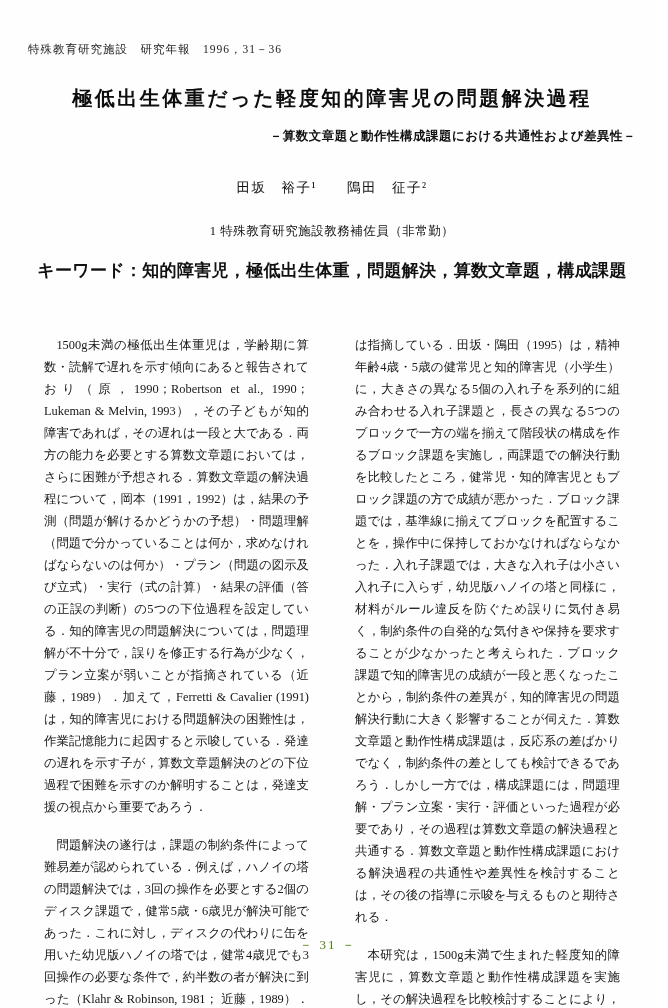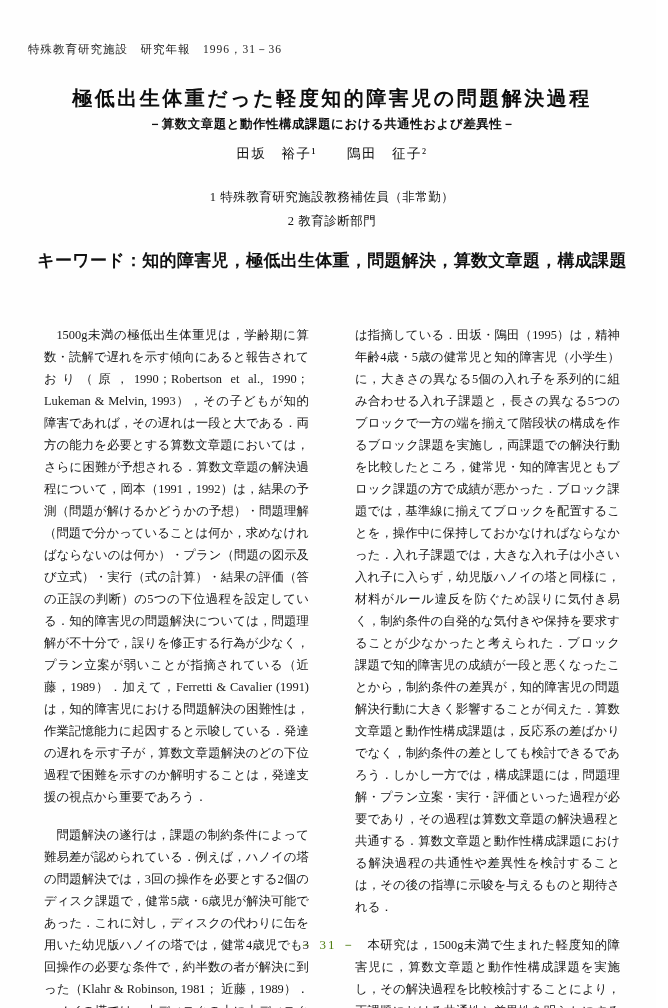--- a/index.html
+++ b/index.html
@@ -21,29 +21,29 @@
   .title {
     margin-top:28px;
     text-align:center;
     font-size:20px;
     font-weight:bold;
     letter-spacing:2.5px;
     color:#0d0d0d;
     font-family:"DejaVu Sans", sans-serif;
   }
   .subtitle {
-    margin-top:4px;
-    text-align:center;
+    margin-top:16px;
+    text-align:right;
     font-size:12.5px;
     font-weight:bold;
     letter-spacing:0.5px;
     font-family:"DejaVu Sans", sans-serif;
   }
   .authors {
-    margin-top:12px;
+    margin-top:34px;
     text-align:center;
     font-size:13.5px;
     letter-spacing:1.5px;
     font-weight:500;
   }
   .affiliations-wrap { margin-top:22px; text-align:center; }
   .affiliations {
     display:inline-block;
     text-align:center;
     font-size:12.5px;
@@ -101,21 +101,20 @@
 
   <h1 class="title">極低出生体重だった軽度知的障害児の問題解決過程</h1>
 
   <div class="subtitle">－算数文章題と動作性構成課題における共通性および差異性－</div>
 
   <div class="authors">田坂　裕子¹　　隝田　征子²</div>
 
   <div class="affiliations-wrap">
     <div class="affiliations">
       <div>1 特殊教育研究施設教務補佐員（非常勤）</div>
-      <div>2 教育診断部門</div>
     </div>
   </div>
 
   <div class="keywords">キーワード：知的障害児，極低出生体重，問題解決，算数文章題，構成課題</div>
 
   <div class="columns">
 
     <div class="col">
       <p class="para indent">1500g未満の極低出生体重児は，学齢期に算数・読解で遅れを示す傾向にあると報告されており（原，1990；Robertson et al., 1990； Lukeman &amp; Melvin, 1993），その子どもが知的障害であれば，その遅れは一段と大である．両方の能力を必要とする算数文章題においては，さらに困難が予想される．算数文章題の解決過程について，岡本（1991，1992）は，結果の予測（問題が解けるかどうかの予想）・問題理解（問題で分かっていることは何か，求めなければならないのは何か）・プラン（問題の図示及び立式）・実行（式の計算）・結果の評価（答の正誤の判断）の5つの下位過程を設定している．知的障害児の問題解決については，問題理解が不十分で，誤りを修正する行為が少なく，プラン立案が弱いことが指摘されている（近藤，1989）．加えて，Ferretti &amp; Cavalier (1991) は，知的障害児における問題解決の困難性は，作業記憶能力に起因すると示唆している．発達の遅れを示す子が，算数文章題解決のどの下位過程で困難を示すのか解明することは，発達支援の視点から重要であろう．</p>
       <p class="para indent">問題解決の遂行は，課題の制約条件によって難易差が認められている．例えば，ハノイの塔の問題解決では，3回の操作を必要とする2個のディスク課題で，健常5歳・6歳児が解決可能であった．これに対し，ディスクの代わりに缶を用いた幼児版ハノイの塔では，健常4歳児でも3回操作の必要な条件で，約半数の者が解決に到った（Klahr &amp; Robinson, 1981； 近藤，1989）．ハノイの塔では，小ディスクの上に大ディスクを載せてはならないというルールを，操作中に保持しなければならないが，幼児版ハノイの塔では，大缶の上に小缶をかぶせないというルールに代わり，材料自体がこのルール違反を防ぐため，材料の大きさに関する制約条件を保持する必要がなかったと近藤（1989）</p>

